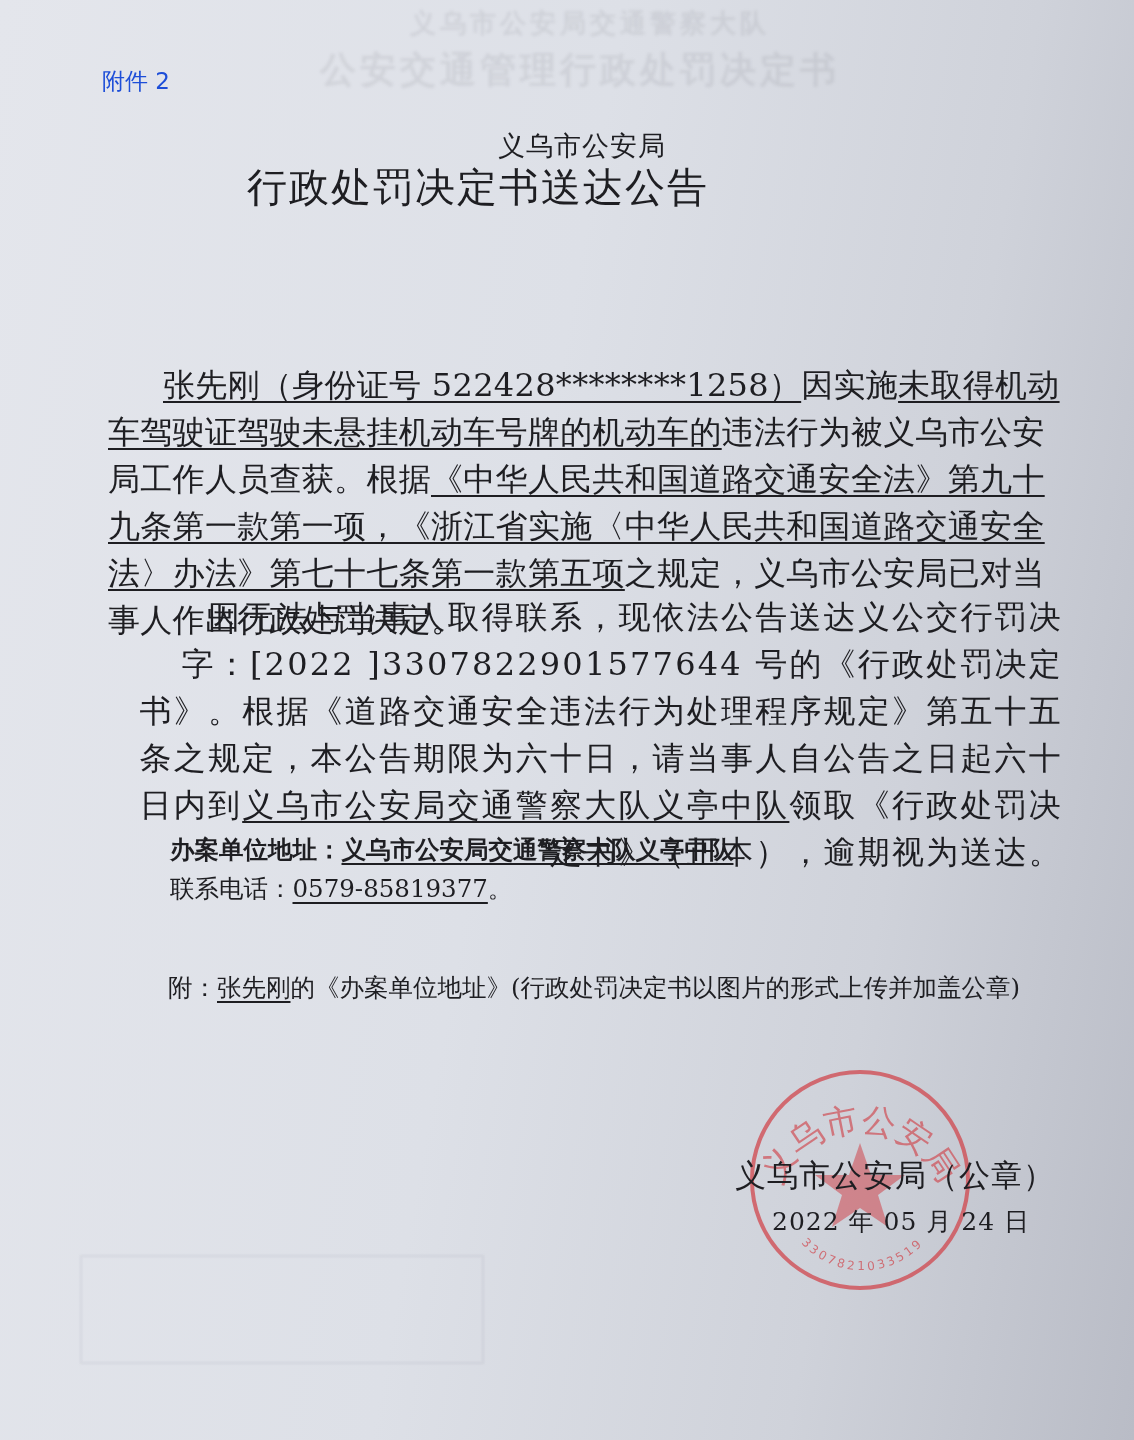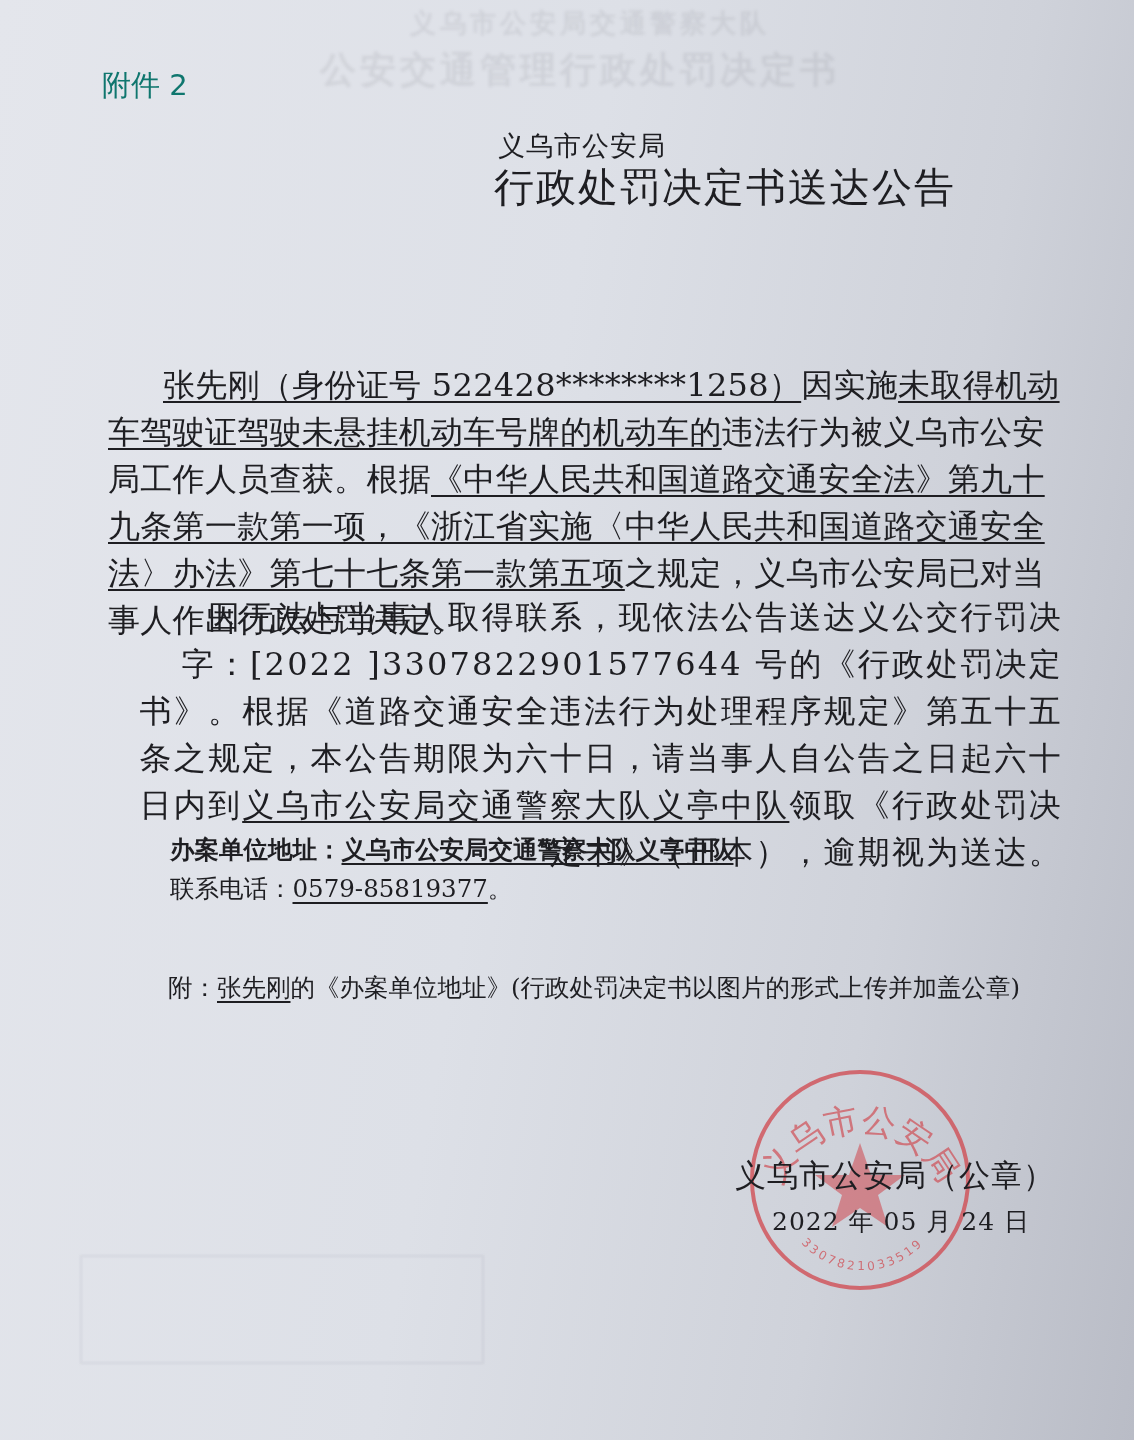--- a/index.html
+++ b/index.html
@@ -11,29 +11,29 @@
   }
   .ghost {
     position: absolute; color: rgba(80,80,90,0.10); font-weight: bold;
     font-family: "DejaVu Sans", sans-serif; white-space: nowrap; letter-spacing: 4px;
     filter: blur(1.4px);
   }
   .ghost-box {
     position: absolute; border: 2px solid rgba(90,90,100,0.08); filter: blur(1px);
   }
   .attachment-label {
-    position: absolute; left: 102px; top: 66px; font-size: 29px;
-    font-family: "DejaVu Sans", sans-serif; color: #0f766e;
+    position: absolute; left: 102px; top: 66px; font-size: 23px;
+    font-family: "DejaVu Sans", sans-serif; color: #1d4ed8;
   }
   .issuer {
     position: absolute; left: 0; width: 1134px; top: 128px; text-align: center;
     font-size: 27px; letter-spacing: 1px; padding-left: 30px; box-sizing: border-box;
   }
   .doc-title {
-    position: absolute; left: 0; width: 956px; top: 160px; text-align: right;
+    position: absolute; left: 0; width: 956px; top: 160px; text-align: center;
     font-size: 40px; letter-spacing: 2px; box-sizing: border-box;
   }
   .body {
     position: absolute; left: 108px; width: 955px; font-size: 32px; line-height: 47px;
     letter-spacing: 0.3px;
   }
   .p1 { top: 362px; text-indent: 55px; }
   .p2 { top: 594px; text-indent: 60px; letter-spacing: 2.2px; text-align: right; }
   .line { position: absolute; left: 170px; font-size: 24.5px; line-height: 47px; }
   .addr { top: 826px; font-weight: bold; }

